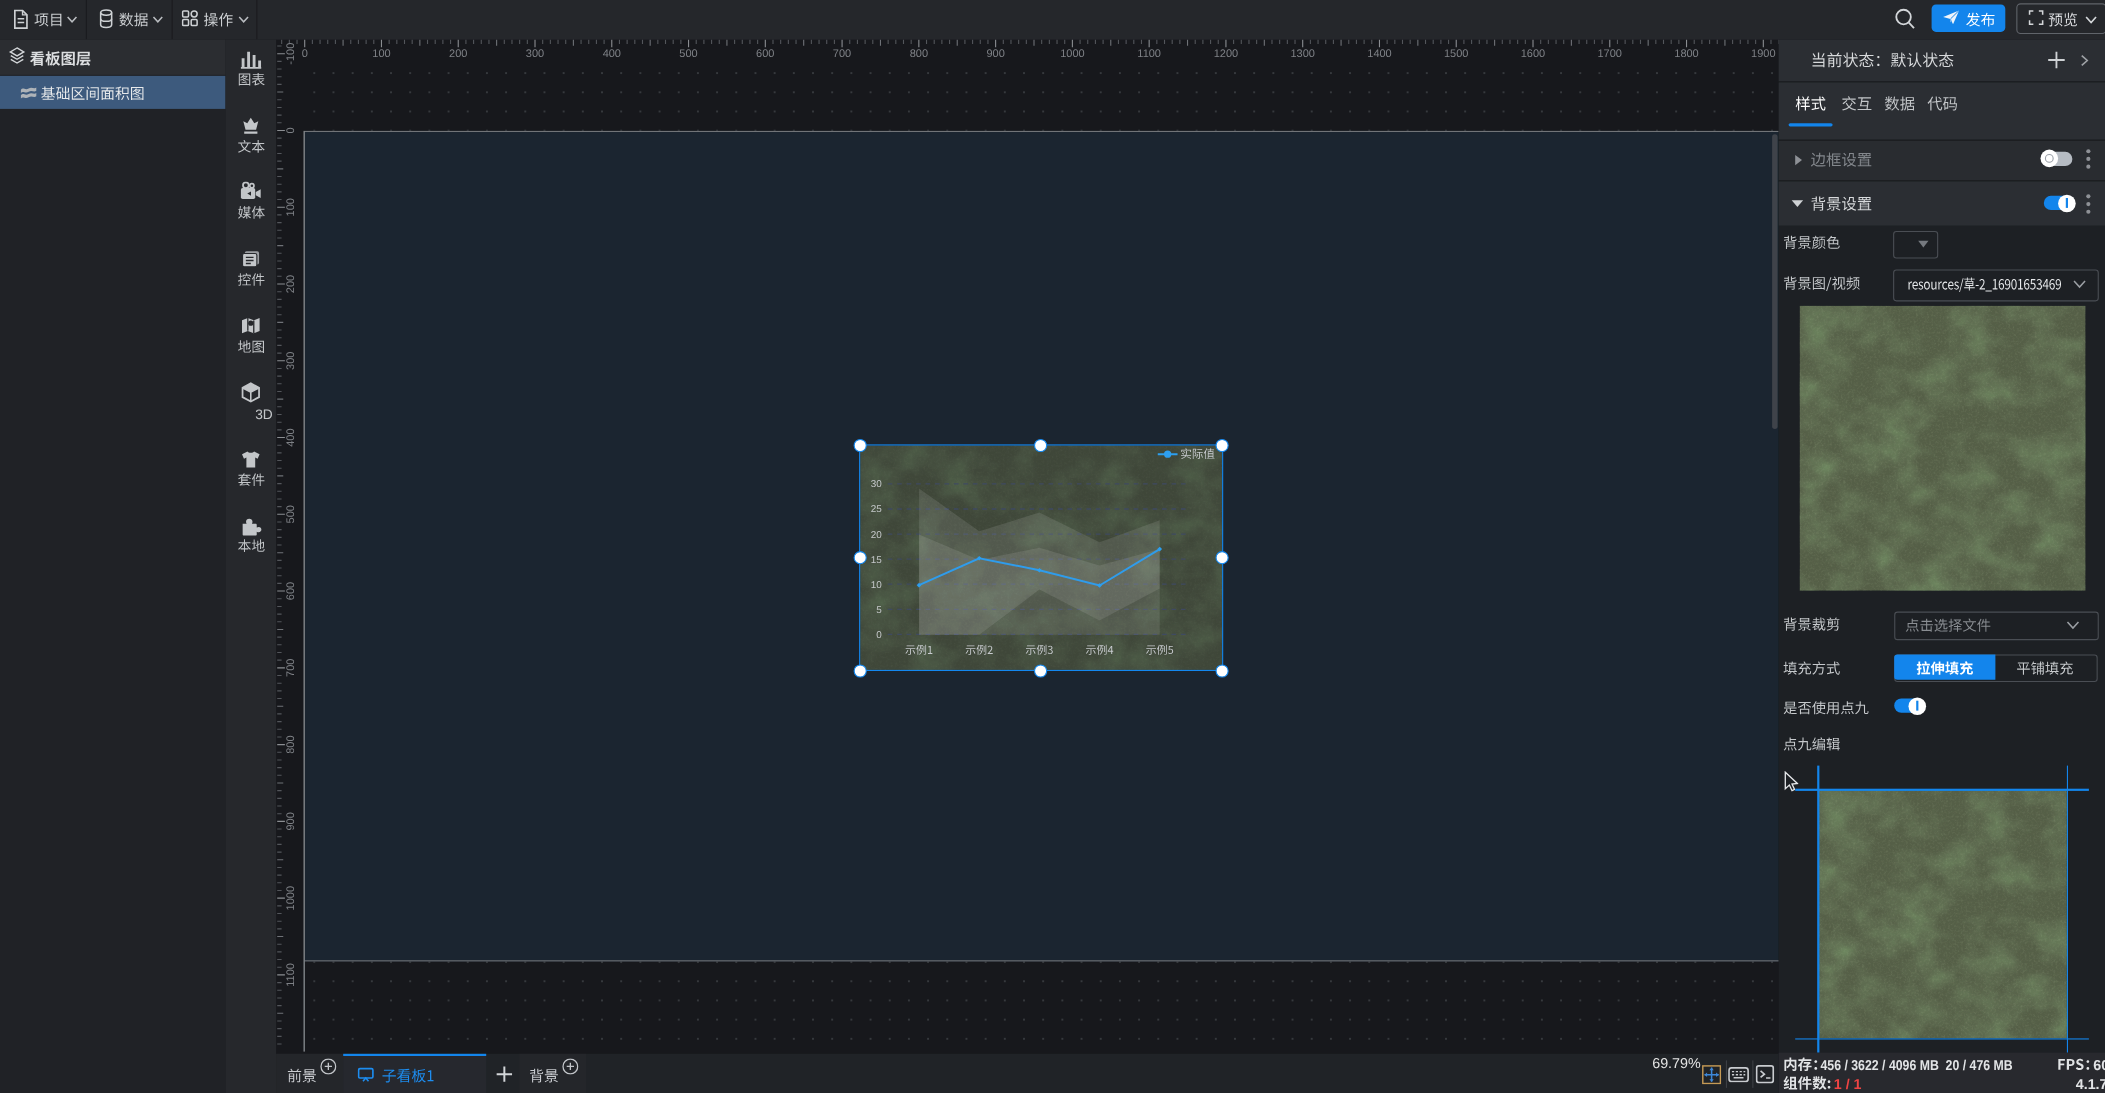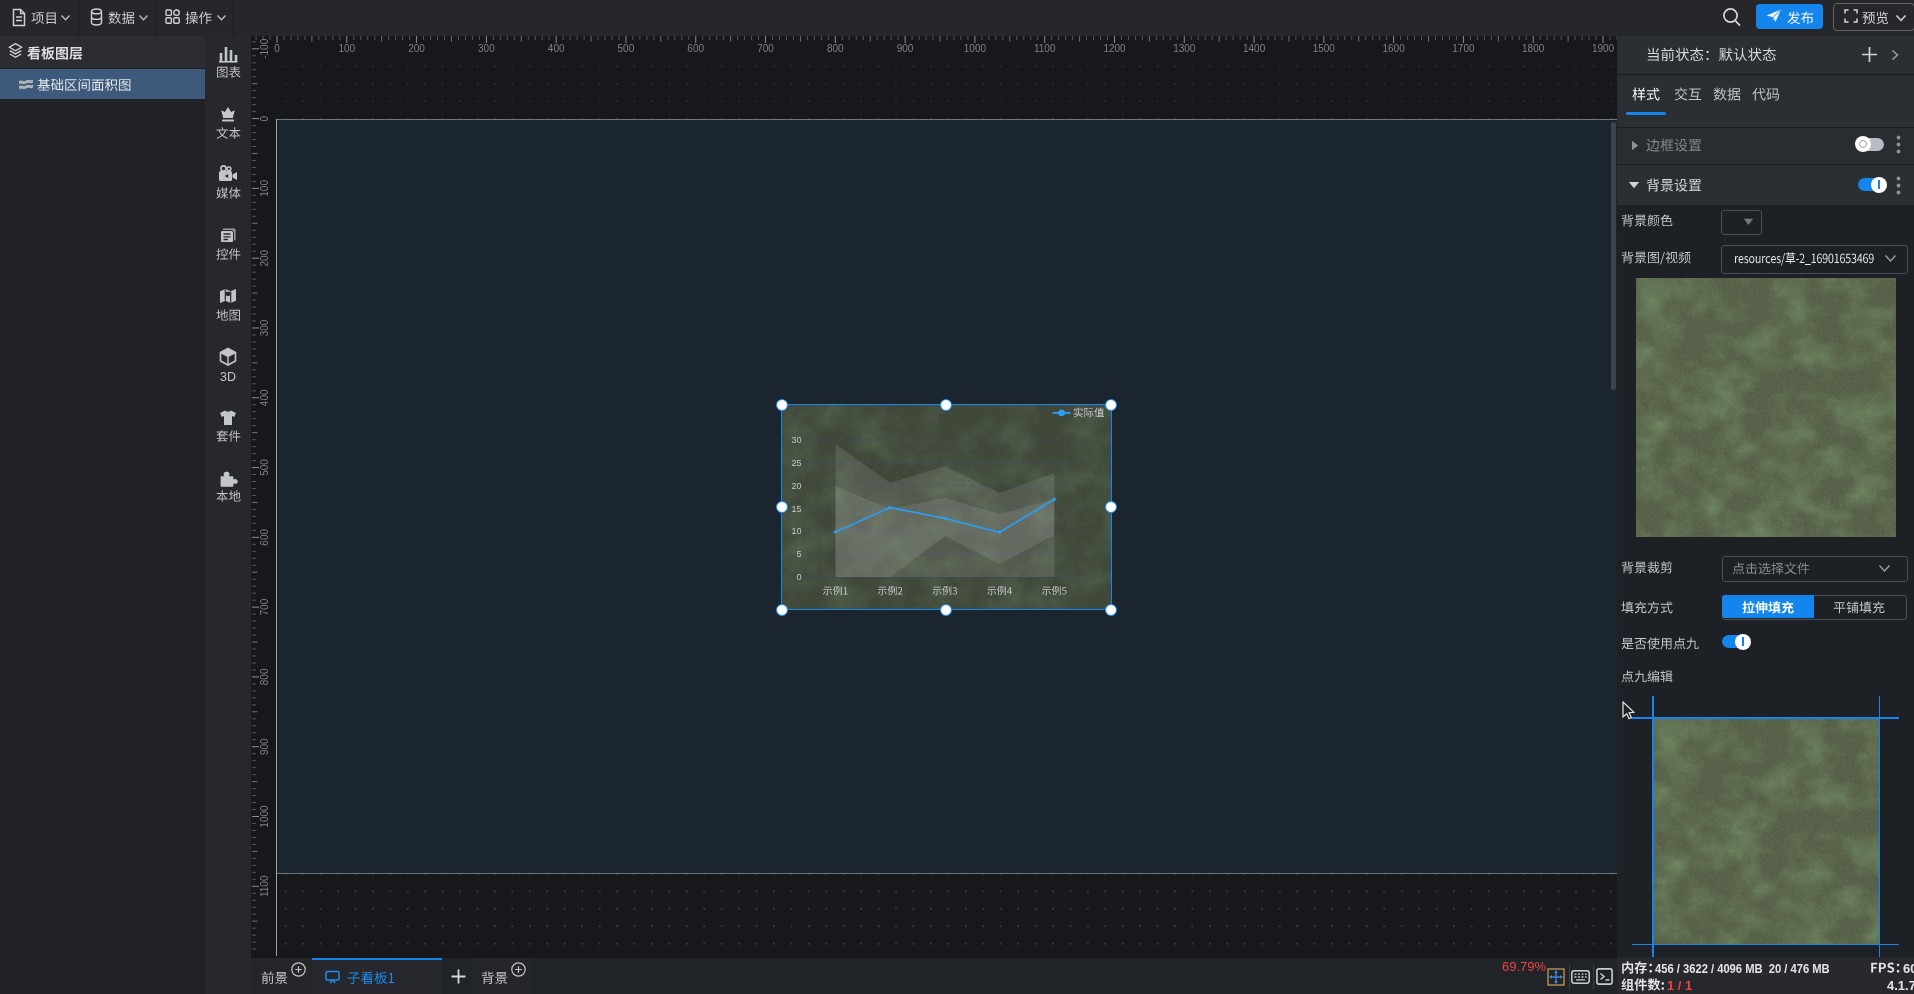--- a/index.html
+++ b/index.html
@@ -127,21 +127,21 @@
       <circle cx="10" cy="7.8" r="2.4" fill="#26282c"></circle>
     </svg>
     <svg style="position:absolute;left:215.5px;top:305.6px;overflow:visible" width="27" height="19" viewBox="0 -13.8 27 19">
       <path fill="#c3c6c9" d="M5.4 -9.3V-5.9L4.0 -5.4L4.4 -4.5L5.4 -4.9V-1.0C5.4 0.4 5.8 0.7 7.2 0.7C7.5 0.7 10.0 0.7 10.3 0.7C11.6 0.7 11.9 0.2 12.1 -1.6C11.8 -1.6 11.4 -1.8 11.2 -1.9C11.1 -0.5 11.0 -0.1 10.3 -0.1C9.8 -0.1 7.7 -0.1 7.2 -0.1C6.4 -0.1 6.3 -0.3 6.3 -1.0V-5.3L7.9 -6.0V-1.8H8.8V-6.4L10.6 -7.2C10.6 -5.2 10.6 -3.8 10.5 -3.5C10.4 -3.2 10.3 -3.1 10.1 -3.1C10.0 -3.1 9.6 -3.1 9.3 -3.2C9.4 -2.9 9.5 -2.6 9.5 -2.3C9.9 -2.3 10.4 -2.3 10.7 -2.4C11.1 -2.5 11.3 -2.7 11.4 -3.2C11.5 -3.7 11.5 -5.6 11.5 -8.0L11.5 -8.1L10.9 -8.4L10.7 -8.2L10.5 -8.1L8.8 -7.4V-10.5H7.9V-7.0L6.3 -6.3V-9.3ZM0.4 -1.9 0.8 -1.0C1.9 -1.5 3.3 -2.1 4.7 -2.7L4.4 -3.6L3.0 -3.0V-6.6H4.5V-7.5H3.0V-10.4H2.1V-7.5H0.5V-6.6H2.1V-2.6C1.5 -2.3 0.9 -2.1 0.4 -1.9Z M17.2 -3.5C18.2 -3.3 19.5 -2.8 20.2 -2.5L20.6 -3.1C19.9 -3.5 18.6 -3.9 17.6 -4.1ZM15.9 -1.9C17.7 -1.7 19.8 -1.2 21.0 -0.8L21.4 -1.5C20.2 -1.9 18.1 -2.4 16.4 -2.5ZM13.6 -10.0V1.0H14.4V0.5H23.0V1.0H24.0V-10.0ZM14.4 -0.4V-9.1H23.0V-0.4ZM17.7 -8.8C17.1 -7.8 16.0 -6.9 14.9 -6.2C15.1 -6.1 15.4 -5.8 15.6 -5.7C15.9 -5.9 16.3 -6.2 16.7 -6.5C17.1 -6.1 17.6 -5.8 18.1 -5.4C17.0 -4.9 15.8 -4.5 14.7 -4.3C14.8 -4.2 15.0 -3.8 15.1 -3.6C16.4 -3.9 17.7 -4.3 18.9 -5.0C19.9 -4.4 21.1 -4.0 22.3 -3.7C22.4 -3.9 22.6 -4.2 22.8 -4.4C21.7 -4.6 20.6 -5.0 19.6 -5.4C20.6 -6.0 21.3 -6.7 21.9 -7.6L21.3 -7.9L21.2 -7.9H17.9C18.1 -8.1 18.3 -8.3 18.5 -8.6ZM17.2 -7.0 17.3 -7.1H20.6C20.1 -6.6 19.5 -6.2 18.8 -5.8C18.2 -6.2 17.6 -6.6 17.2 -7.0Z"></path>
     </svg>
     <svg style="position:absolute;left:218px;top:347px" width="20" height="20" viewBox="0 0 20 20">
       <path d="M10 1.5 L17.5 5.5 V14 L10 18 L2.5 14 V5.5 Z" fill="none" stroke="#c3c6c9" stroke-width="1.6"></path>
       <path d="M2.7 5.7 L10 9.5 L17.3 5.7 M10 9.5 V17.8" stroke="#c3c6c9" stroke-width="1.4" fill="none"></path>
       <path d="M10 1.5 L17.5 5.5 L10 9.5 L2.5 5.5 Z" fill="#c3c6c9"></path>
     </svg>
-    <div style="position:absolute;left:208px;top:370px;width:40px;text-align:center;font:12.5px 'Liberation Sans',sans-serif;color:#c3c6c9">3D</div>
+    <div style="position:absolute;left:208px;top:370px;width:40px;text-align:right;font:12.5px 'Liberation Sans',sans-serif;color:#c3c6c9">3D</div>
     <svg style="position:absolute;left:218px;top:408px" width="20" height="20" viewBox="0 0 20 20">
       <path d="M7 2.5 C7.8 4 12.2 4 13 2.5 L18 5 L16.2 9 L14 8 V17 H6 V8 L3.8 9 L2 5 Z" fill="#c3c6c9"></path>
     </svg>
     <svg style="position:absolute;left:215.5px;top:426.9px;overflow:visible" width="27" height="19" viewBox="0 -13.8 27 19">
       <path fill="#c3c6c9" d="M7.3 -8.4C7.7 -8.0 8.1 -7.6 8.6 -7.1H4.1C4.6 -7.6 5.0 -8.0 5.3 -8.4ZM2.0 0.7C2.5 0.6 3.1 0.5 9.5 0.2C9.8 0.5 10.0 0.8 10.2 1.0L11.0 0.5C10.5 -0.1 9.5 -1.1 8.7 -1.8L7.9 -1.4C8.2 -1.1 8.5 -0.8 8.8 -0.5L3.4 -0.3C4.0 -0.7 4.6 -1.2 5.2 -1.8H11.8V-2.6H4.2V-3.5H9.3V-4.1H4.2V-4.9H9.3V-5.6H4.2V-6.4H9.3V-6.6C10.0 -6.1 10.8 -5.6 11.5 -5.3C11.6 -5.5 11.9 -5.8 12.1 -6.0C10.8 -6.5 9.4 -7.4 8.4 -8.4H11.7V-9.3H5.9C6.2 -9.6 6.4 -10.0 6.5 -10.3L5.6 -10.5C5.4 -10.1 5.1 -9.7 4.8 -9.3H0.8V-8.4H4.2C3.3 -7.5 2.0 -6.6 0.5 -5.9C0.7 -5.7 0.9 -5.4 1.1 -5.2C1.9 -5.5 2.6 -6.0 3.2 -6.4V-2.6H0.8V-1.8H3.9C3.3 -1.2 2.7 -0.7 2.5 -0.6C2.2 -0.4 2.0 -0.2 1.8 -0.2C1.9 0.1 2.0 0.5 2.0 0.7Z M16.5 -4.3V-3.4H20.1V1.0H21.0V-3.4H24.4V-4.3H21.0V-7.0H23.9V-7.9H21.0V-10.4H20.1V-7.9H18.4C18.5 -8.5 18.7 -9.1 18.8 -9.7L17.9 -9.9C17.6 -8.2 17.1 -6.6 16.4 -5.6C16.6 -5.5 17.0 -5.2 17.2 -5.1C17.5 -5.6 17.8 -6.3 18.1 -7.0H20.1V-4.3ZM15.8 -10.5C15.2 -8.6 14.1 -6.7 12.9 -5.5C13.1 -5.2 13.3 -4.8 13.4 -4.5C13.8 -5.0 14.2 -5.5 14.6 -6.0V1.0H15.5V-7.5C16.0 -8.3 16.4 -9.3 16.7 -10.2Z"></path>
     </svg>
     <svg style="position:absolute;left:218px;top:468px" width="20" height="20" viewBox="0 0 20 20">
       <path d="M2.6 8.2 h3.6 c-1.4-2.4 0.1-4.5 2.4-4.5 c2.3 0 3.8 2.1 2.4 4.5 h3.4 c0.6 0 1 0.4 1 1 v2.3 c2.4-1.3 4.3 0.2 4.3 1.9 c0 1.7-1.9 3.2-4.3 1.9 v2.5 c0 0.6-0.4 1-1 1 H3.6 c-0.6 0-1-0.4-1-1 Z" fill="#c3c6c9"></path>
     </svg>
     <svg style="position:absolute;left:215.5px;top:487.4px;overflow:visible" width="27" height="19" viewBox="0 -13.8 27 19">
@@ -606,21 +606,21 @@
       <path d="M8.5 1.5 V15.5 M1.5 8.5 H15.5" stroke="#d3d6d9" stroke-width="1.8"></path>
     </svg>
     <div style="position:absolute;left:472px;top:958px;width:61px;height:36px;background:#24262a"></div>
     <svg style="position:absolute;left:481.0px;top:968.1px;overflow:visible" width="29" height="20" viewBox="0 -14.9 29 20">
       <path fill="#c9ccd0" d="M9.9 -5.1V-4.0H3.7V-5.1ZM2.7 -5.9V1.1H3.7V-1.3H9.9V-0.1C9.9 0.1 9.8 0.2 9.6 0.2C9.4 0.2 8.6 0.2 7.8 0.2C8.0 0.4 8.1 0.8 8.2 1.1C9.2 1.1 9.9 1.1 10.4 0.9C10.8 0.8 10.9 0.5 10.9 -0.0V-5.9ZM3.7 -3.2H9.9V-2.0H3.7ZM4.5 -11.4V-10.2H1.1V-9.3H4.5V-8.1C3.0 -7.9 1.7 -7.7 0.7 -7.5L0.9 -6.7L4.5 -7.3V-6.3H5.5V-11.4ZM7.4 -11.3V-7.8C7.4 -6.7 7.7 -6.5 9.0 -6.5C9.3 -6.5 11.1 -6.5 11.3 -6.5C12.3 -6.5 12.6 -6.8 12.8 -8.1C12.5 -8.2 12.1 -8.3 11.9 -8.5C11.8 -7.5 11.7 -7.3 11.2 -7.3C10.9 -7.3 9.4 -7.3 9.2 -7.3C8.5 -7.3 8.4 -7.4 8.4 -7.8V-8.8C9.7 -9.1 11.2 -9.6 12.2 -10.0L11.5 -10.7C10.8 -10.4 9.6 -10.0 8.4 -9.6V-11.3Z M16.8 -8.6H23.7V-7.8H16.8ZM16.8 -10.2H23.7V-9.3H16.8ZM17.1 -3.9H23.4V-2.6H17.1ZM21.9 -0.9C23.2 -0.4 24.7 0.4 25.5 0.9L26.2 0.2C25.3 -0.3 23.8 -1.1 22.6 -1.5ZM17.4 -1.5C16.6 -0.9 15.3 -0.3 14.1 0.1C14.3 0.3 14.7 0.6 14.8 0.9C16.0 0.4 17.4 -0.4 18.3 -1.2ZM19.3 -6.8C19.5 -6.7 19.6 -6.4 19.7 -6.2H14.3V-5.4H26.2V-6.2H20.8C20.7 -6.5 20.5 -6.8 20.3 -7.1H24.7V-10.9H15.8V-7.1H20.1ZM16.1 -4.7V-1.9H19.7V0.1C19.7 0.2 19.7 0.3 19.5 0.3C19.3 0.3 18.7 0.3 18.0 0.3C18.1 0.5 18.2 0.8 18.3 1.1C19.2 1.1 19.8 1.1 20.2 0.9C20.6 0.8 20.8 0.6 20.8 0.1V-1.9H24.4V-4.7Z"></path>
     </svg>
     <svg style="position:absolute;left:511px;top:962px" width="15" height="15" viewBox="0 0 15 15">
       <circle cx="7.5" cy="7.5" r="6.7" fill="none" stroke="#c2c5c9" stroke-width="1.2"></circle>
       <path d="M7.5 4.2 V10.8 M4.2 7.5 H10.8" stroke="#c2c5c9" stroke-width="1.2"></path>
     </svg>
-    <div style="position:absolute;left:1502px;top:959px;width:40px;font:13px 'Liberation Sans',sans-serif;color:#ef4444">69.79%</div>
+    <div style="position:absolute;left:1502px;top:959px;width:40px;font:13px 'Liberation Sans',sans-serif;color:#e5e5e5">69.79%</div>
     <svg style="position:absolute;left:1547px;top:968px" width="18" height="18" viewBox="0 0 18 18">
       <rect x="1" y="1" width="16" height="16" fill="none" stroke="#c59a55" stroke-width="1.3"></rect>
       <path d="M9 2.5 V15.5 M2.5 9 H15.5" stroke="#3d87d8" stroke-width="1.4"></path>
       <path d="M9 2.5 l-2 2.4 h4 z M9 15.5 l-2 -2.4 h4 z M2.5 9 l2.4 -2 v4 z M15.5 9 l-2.4 -2 v4 z" fill="#3d87d8"></path>
     </svg>
     <div style="position:absolute;left:1569px;top:964px;width:1px;height:25px;background:#3c3f44"></div>
     <svg style="position:absolute;left:1571px;top:970px" width="19" height="14" viewBox="0 0 19 14">
       <rect x="0.8" y="0.8" width="17.4" height="12.4" rx="2.4" fill="none" stroke="#c9ccd0" stroke-width="1.5"></rect>
       <path d="M3.5 4.2 h2 M7 4.2 h2 M10.5 4.2 h2 M14 4.2 h1.6 M3.5 7 h2 M7 7 h2 M10.5 7 h2 M14 7 h1.6 M5 9.8 h9" stroke="#c9ccd0" stroke-width="1.3"></path>
     </svg>

